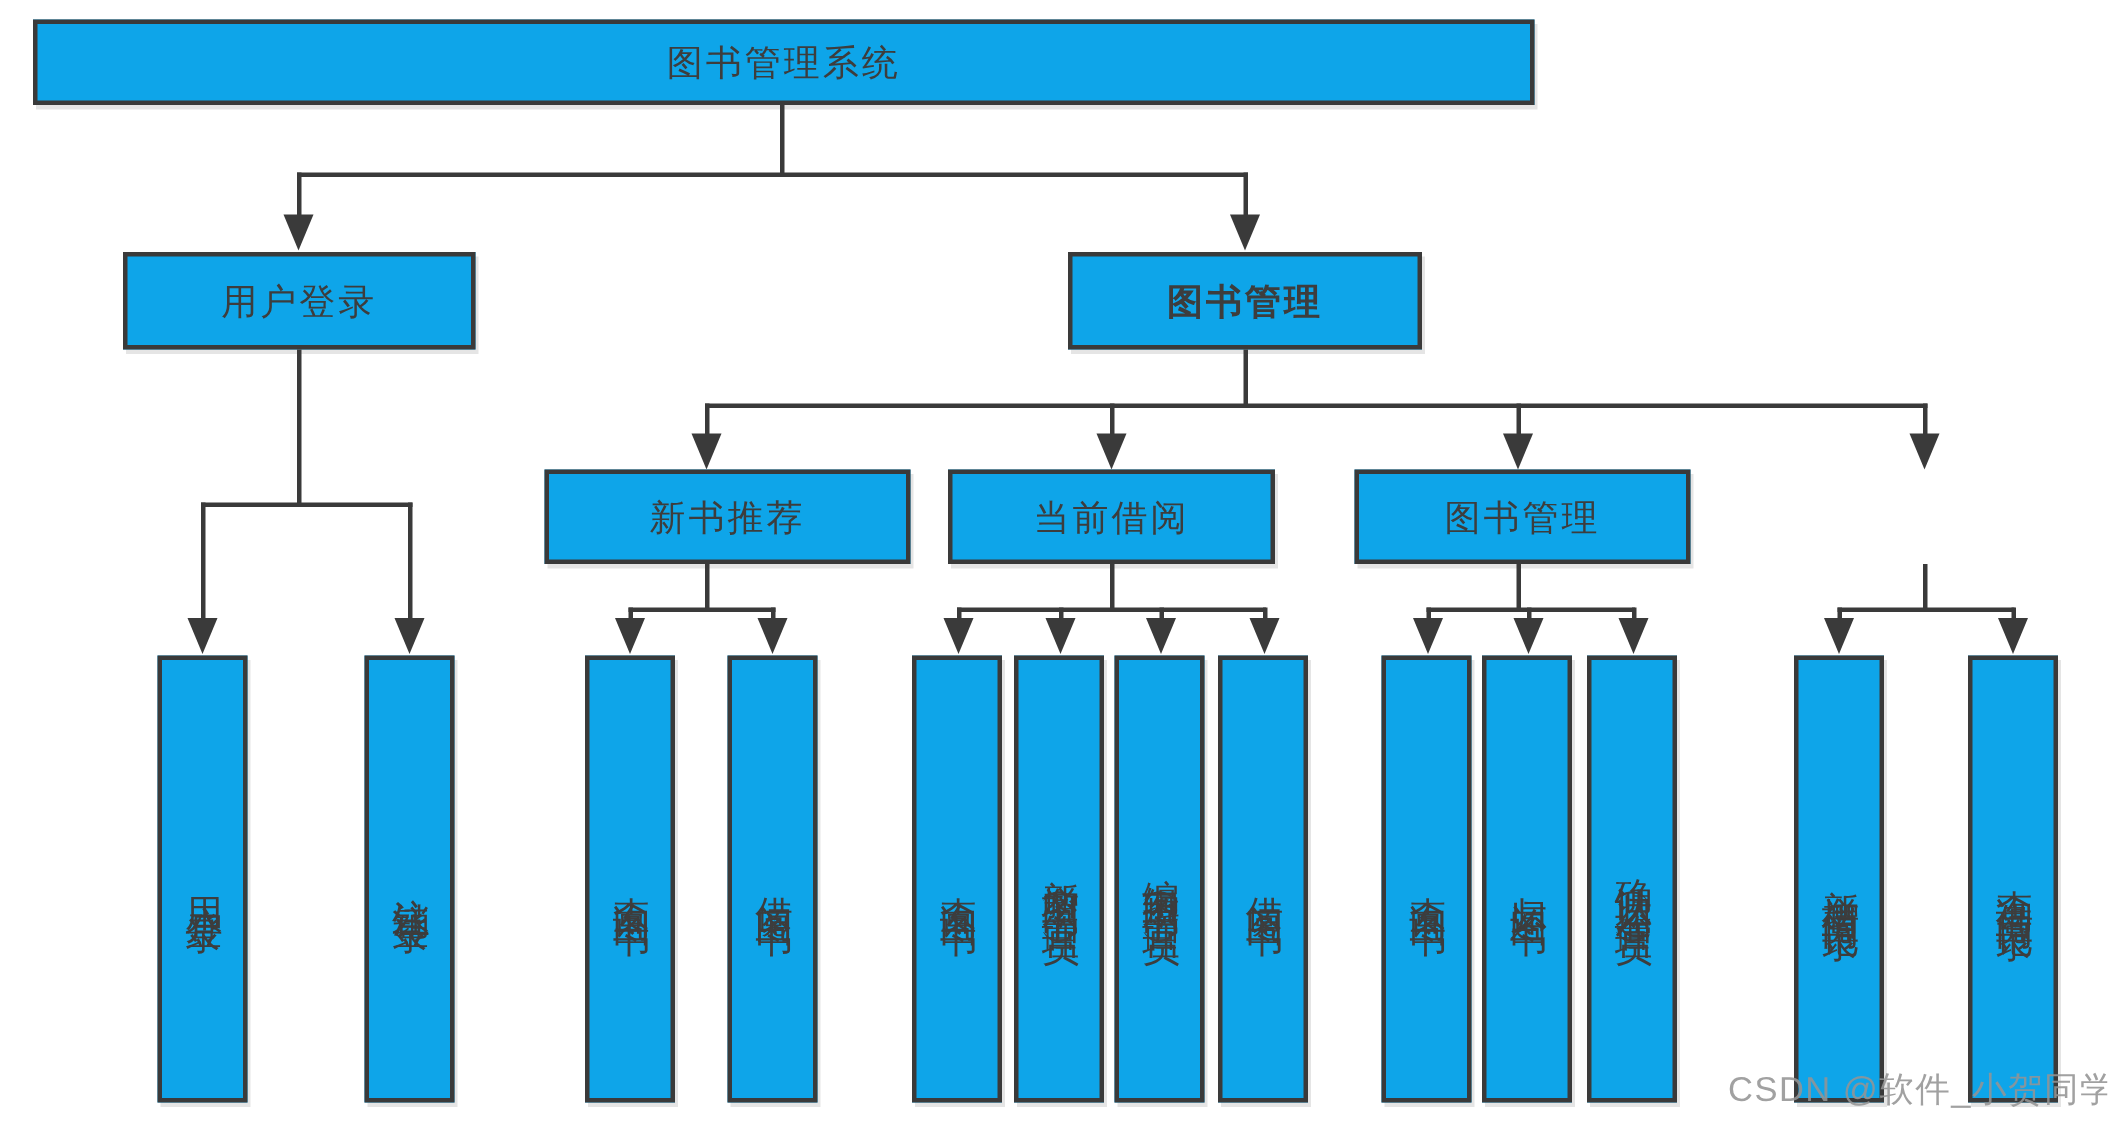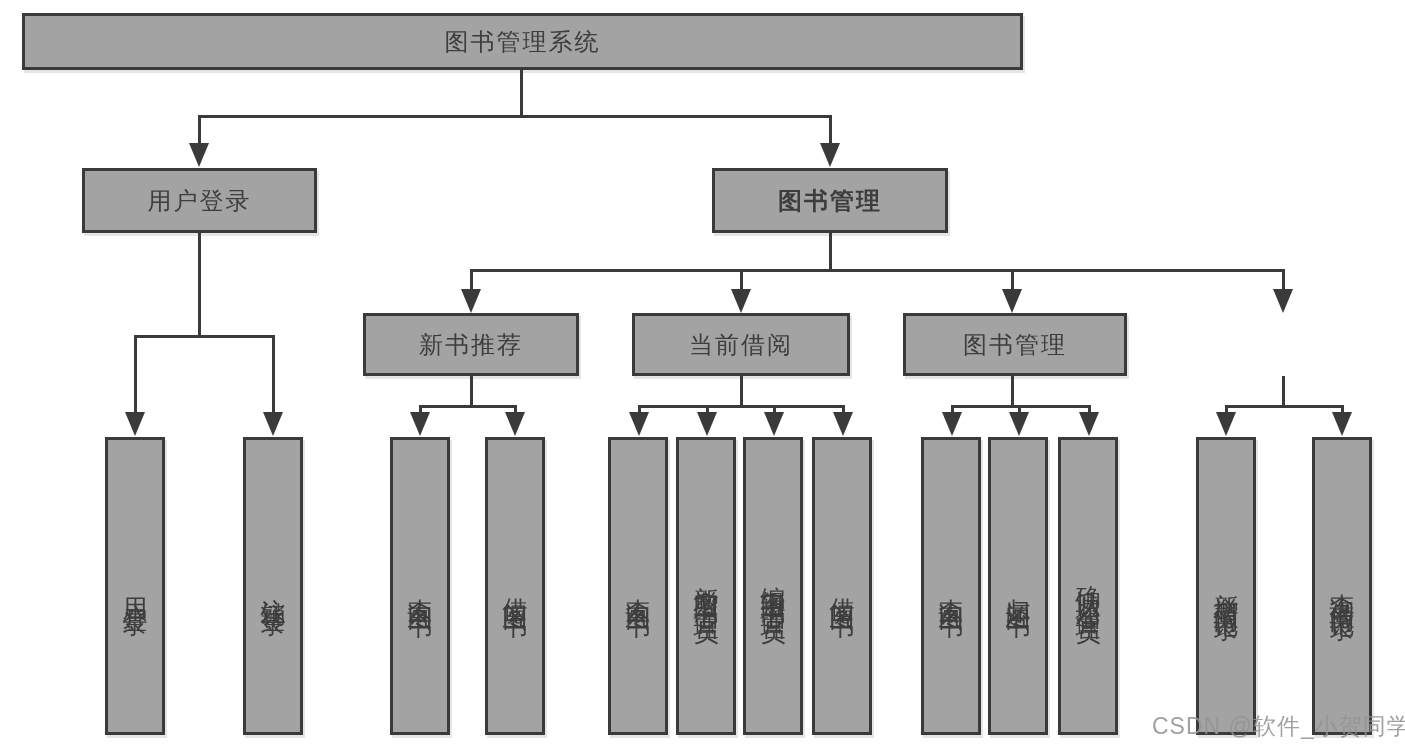--- a/index.html
+++ b/index.html
@@ -3,21 +3,21 @@
 <meta charset="utf-8">
 <style>
   html,body { margin:0; padding:0; background:#ffffff; }
   .stage {
     position:relative; width:1405px; height:747px;
     background:#ffffff; overflow:hidden;
     font-family:"Liberation Sans","DejaVu Sans",sans-serif;
   }
   .box {
     position:absolute; box-sizing:border-box;
-    border:3px solid #3a3a3a; background:#a3a3a3;
+    border:3px solid #3a3a3a; background:#0ea5e9;
     display:flex; align-items:center; justify-content:center;
     color:#3d3d3d; font-size:24px; letter-spacing:2px;
     box-shadow:2px 3px 0 rgba(0,0,0,0.10);
   }
   .vert {
     writing-mode:vertical-rl; text-orientation:mixed;
     font-size:25px; letter-spacing:5px; line-height:1;
     padding-top:4px;
   }
   .hline { position:absolute; height:3px; background:#3a3a3a; }
@@ -62,21 +62,21 @@
   <div class="hline" style="left:470px;top:269px;width:815px;"></div>
   <div class="vline" style="left:470px;top:269px;height:23px;"></div>
   <div class="arrow" style="left:461px;top:289px;"></div>
   <div class="vline" style="left:740px;top:269px;height:23px;"></div>
   <div class="arrow" style="left:731px;top:289px;"></div>
   <div class="vline" style="left:1011px;top:269px;height:23px;"></div>
   <div class="arrow" style="left:1002px;top:289px;"></div>
   <div class="vline" style="left:1282px;top:269px;height:23px;"></div>
   <div class="arrow" style="left:1273px;top:289px;"></div>
 
-  <div class="box" style="left:363px;top:313px;width:216px;height:63px;">新书推荐</div>
+  <div class="box" style="left:363px;top:313px;width:244px;height:63px;">新书推荐</div>
   <div class="box" style="left:632px;top:313px;width:218px;height:63px;">当前借阅</div>
   <div class="box" style="left:903px;top:313px;width:224px;height:63px;">图书管理</div>
 
   <div class="vline" style="left:470px;top:376px;height:31px;"></div>
   <div class="hline" style="left:419px;top:405px;width:98px;"></div>
   <div class="vline" style="left:419px;top:405px;height:10px;"></div>
   <div class="arrow" style="left:410px;top:412px;"></div>
   <div class="vline" style="left:514px;top:405px;height:10px;"></div>
   <div class="arrow" style="left:505px;top:412px;"></div>
 

